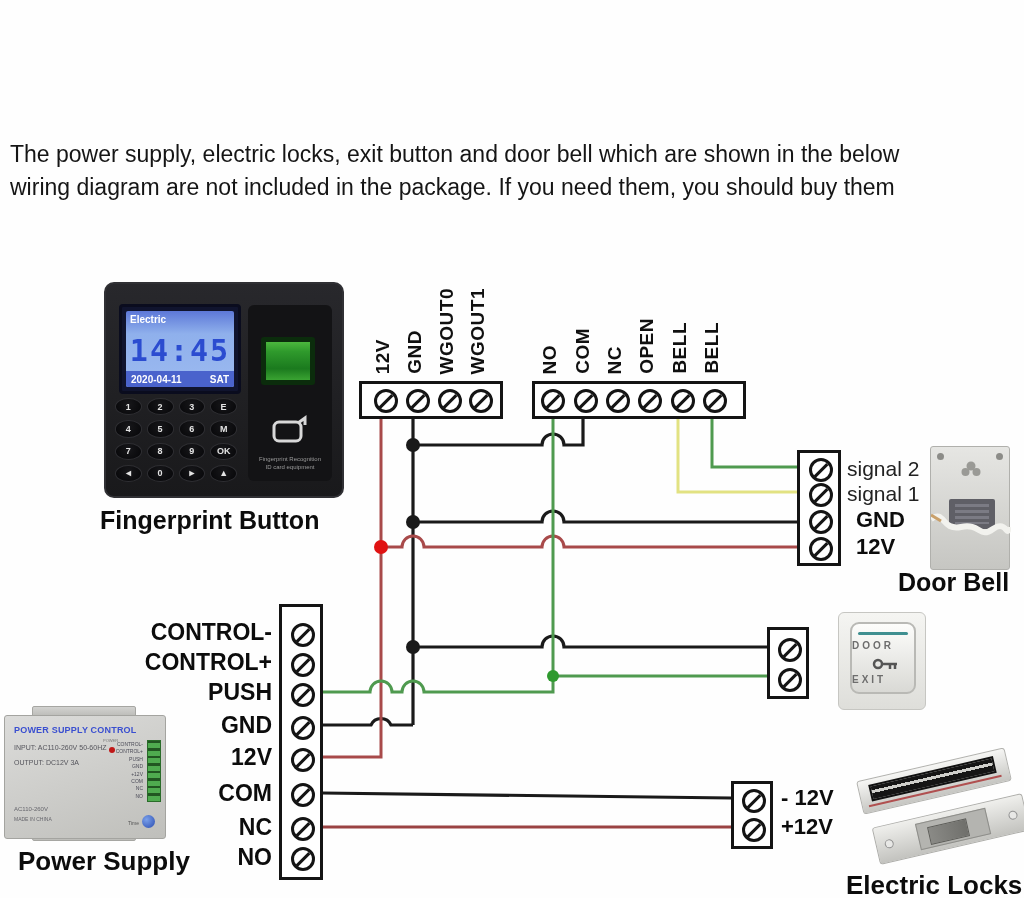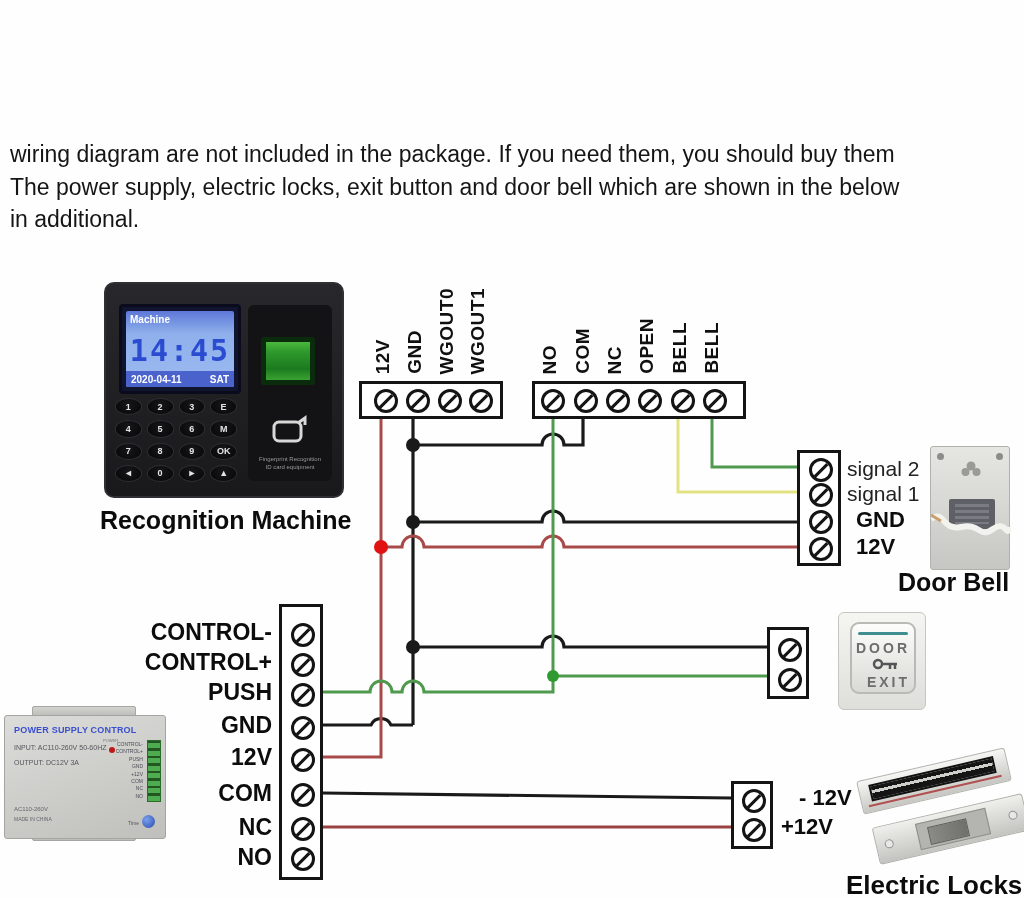--- a/index.html
+++ b/index.html
@@ -33,21 +33,21 @@
   .key{background:radial-gradient(circle at 50% 35%,#17171a,#060608);border-radius:50%;color:#e4e4e4;font-size:9px;font-weight:700;display:flex;align-items:center;justify-content:center;border:1px solid #2e2e32;}
   
   .bell{left:930px;top:446px;width:80px;height:124px;background:linear-gradient(180deg,#e6e6e3,#c6c6c2);border-radius:3px;border:1px solid #b0b0ac;box-sizing:border-box;}
   .bell .screwdot{position:absolute;width:7px;height:7px;border-radius:50%;background:#8c8c88;}
   .bell-plate{position:absolute;left:18px;top:52px;width:46px;height:30px;background:#5f5f66;border-radius:2px;}
   .bell-plate::after{content:"";position:absolute;inset:5px 6px;background:repeating-linear-gradient(180deg,#7b7b84 0 3px,#5f5f66 3px 6px);}
   
   .exitbtn{left:838px;top:612px;width:88px;height:98px;background:linear-gradient(180deg,#f5f5f2,#dededa);border-radius:6px;border:1px solid #c6c6c2;box-sizing:border-box;}
   .exitbtn-inner{position:absolute;left:11px;top:9px;width:66px;height:72px;background:linear-gradient(180deg,#fdfdfb,#d9d9d5);border:2px solid #b9b9b5;border-radius:9px;box-sizing:border-box;}
   .exit-line{position:absolute;left:6px;right:6px;top:8px;height:3px;background:#3f8f90;border-radius:2px;}
-  .exit-word{position:absolute;left:0;right:4px;text-align:right;font-size:14px;font-weight:700;color:#6d6d6d;letter-spacing:3px;}
+  .exit-word{position:absolute;left:0;right:14px;text-align:left;font-size:10px;font-weight:700;color:#6d6d6d;letter-spacing:3px;}
   
   .maglock{position:absolute;left:10px;top:14px;width:152px;height:34px;background:linear-gradient(180deg,#f6f6f4,#c6c6c2);border:1px solid #b2b2ae;border-radius:3px;transform:rotate(-13deg);box-sizing:border-box;}
   .maglock-plate{position:absolute;left:10px;top:5px;right:12px;height:17px;background:repeating-linear-gradient(180deg,#151515 0 4px,#cfcfcb 4px 7px,#151515 7px 11px);border:2px solid #111;box-sizing:border-box;}
   .maglock-red{position:absolute;left:6px;right:8px;top:25px;height:2px;background:#b05050;}
   .strike{position:absolute;left:26px;top:60px;width:154px;height:38px;background:linear-gradient(180deg,#efefec,#c3c3bf);border:1px solid #adada9;border-radius:3px;transform:rotate(-13deg);box-sizing:border-box;}
   .strike-hole{position:absolute;width:9px;height:9px;border-radius:50%;background:#e8e8e6;border:1px solid #909090;box-sizing:border-box;}
   .strike-mech{position:absolute;left:42px;top:5px;width:72px;height:27px;background:#b4b4b0;border:1px solid #8e8e8a;box-sizing:border-box;}
   .strike-latch{position:absolute;left:10px;top:5px;width:38px;height:16px;background:linear-gradient(90deg,#8a8a86,#6f6f6b);border:1px solid #5d5d59;}
   
   .psu{left:4px;top:706px;width:184px;height:142px;}
@@ -64,23 +64,22 @@
   .psu-knoblbl{position:absolute;right:26px;bottom:12px;font-size:5px;color:#555;}
   svg{display:block;}
   .wires{left:0;top:0;pointer-events:none;}
 </style>
 </head>
 <body>
 
 <div id="canvas">
 
   <div class="abs desc">
+    <span>The power supply, electric locks, exit button and door bell which are shown in the below</span>
     <span>wiring diagram are not included in the package. If you need them, you should buy them</span>
-    <span>The power supply, electric locks, exit button and door bell which are shown in the below</span>
-    <span>in additional.</span>
   </div>
 
   <svg class="abs wires" width="1024" height="898">
 
     <path d="M413,418 V725" stroke="#1a1a1a" stroke-width="3.2" fill="none"></path>
     <path d="M322,725 H371 a11,11 0 0 1 20,0 H413" stroke="#1a1a1a" stroke-width="3.2" fill="none"></path>
     <path d="M413,445 H542 a11,11 0 0 1 22,0 H583 V418" stroke="#1a1a1a" stroke-width="3.2" fill="none"></path>
     <path d="M413,522 H542 a11,11 0 0 1 22,0 H797" stroke="#1a1a1a" stroke-width="3.2" fill="none"></path>
     <path d="M413,647 H542 a11,11 0 0 1 22,0 H767" stroke="#1a1a1a" stroke-width="3.2" fill="none"></path>
     <path d="M322,793 L731,798" stroke="#1a1a1a" stroke-width="3.2" fill="none"></path>
@@ -98,21 +97,21 @@
     <circle cx="413" cy="445" r="7" fill="#1a1a1a"></circle>
     <circle cx="413" cy="522" r="7" fill="#1a1a1a"></circle>
     <circle cx="413" cy="647" r="7" fill="#1a1a1a"></circle>
     <circle cx="381" cy="547" r="7" fill="#e01212"></circle>
     <circle cx="553" cy="676" r="6" fill="#2f9a2f"></circle>
   </svg>
 
   <div class="abs fpm">
     <div class="lcd">
       <div class="lcd-inner">
-        <div class="lcd-welcome">Machine</div>
+        <div class="lcd-welcome">Electric</div>
         <div class="lcd-time">14:45</div>
         <div class="lcd-bar">
           <span>2020-04-11</span>
           <span>SAT</span>
         </div>
       </div>
     </div>
     <div class="fpm-panel">
       <div class="fp-sensor"></div>
       <svg class="abs" style="left:22px;top:108px;" width="40" height="32">
@@ -136,21 +135,21 @@
       <div class="key">7</div>
       <div class="key">8</div>
       <div class="key">9</div>
       <div class="key">OK</div>
       <div class="key">◄</div>
       <div class="key">0</div>
       <div class="key">►</div>
       <div class="key">▲</div>
     </div>
   </div>
-  <div class="abs device-label" style="left:100px;top:506px;">Recognition Machine</div>
+  <div class="abs device-label" style="left:100px;top:506px;">Fingerprint Button</div>
 
   <div class="tblock" style="left:359px;top:381px;width:144px;height:38px;">
     <div class="screw" style="left:12px;top:5px;"></div>
     <div class="screw" style="left:44px;top:5px;"></div>
     <div class="screw" style="left:76px;top:5px;"></div>
     <div class="screw" style="left:107px;top:5px;"></div>
   </div>
   <div class="vlabel" style="left:372px;bottom:524px;">12V</div>
   <div class="vlabel" style="left:404px;bottom:524px;">GND</div>
   <div class="vlabel" style="left:436px;bottom:524px;">WGOUT0</div>
@@ -230,21 +229,21 @@
         <path d="M10,8 H25 M18,8 v5 M23,8 v5" fill="none" stroke="#555" stroke-width="2.5"></path>
       </svg>
       <div class="exit-word" style="top:50px;">EXIT</div>
     </div>
   </div>
 
   <div class="tblock" style="left:731px;top:781px;width:42px;height:68px;">
     <div class="screw" style="left:8px;top:5px;"></div>
     <div class="screw" style="left:8px;top:34px;"></div>
   </div>
-  <div class="blabel bold" style="left:781px;top:786px;margin-left:18px;">- 12V</div>
+  <div class="blabel bold" style="left:781px;top:786px;">- 12V</div>
   <div class="blabel bold" style="left:781px;top:815px;">+12V</div>
 
   <div class="abs" style="left:848px;top:750px;width:176px;height:118px;">
     <div class="maglock">
       <div class="maglock-plate"></div>
       <div class="maglock-red"></div>
     </div>
     <div class="strike">
       <div class="strike-hole" style="left:8px;top:14px;"></div>
       <div class="strike-hole" style="right:8px;top:14px;"></div>
@@ -274,14 +273,15 @@
         <div>+12V</div>
         <div>COM</div>
         <div>NC</div>
         <div>NO</div>
       </div>
       <div class="psu-strip"></div>
       <div class="psu-knoblbl">Time</div>
       <div class="psu-knob"></div>
     </div>
   </div>
+  <div class="abs device-label" style="left:18px;top:846px;font-size:26px;">Power Supply</div>
 
 </div>
 
 </body></html>

